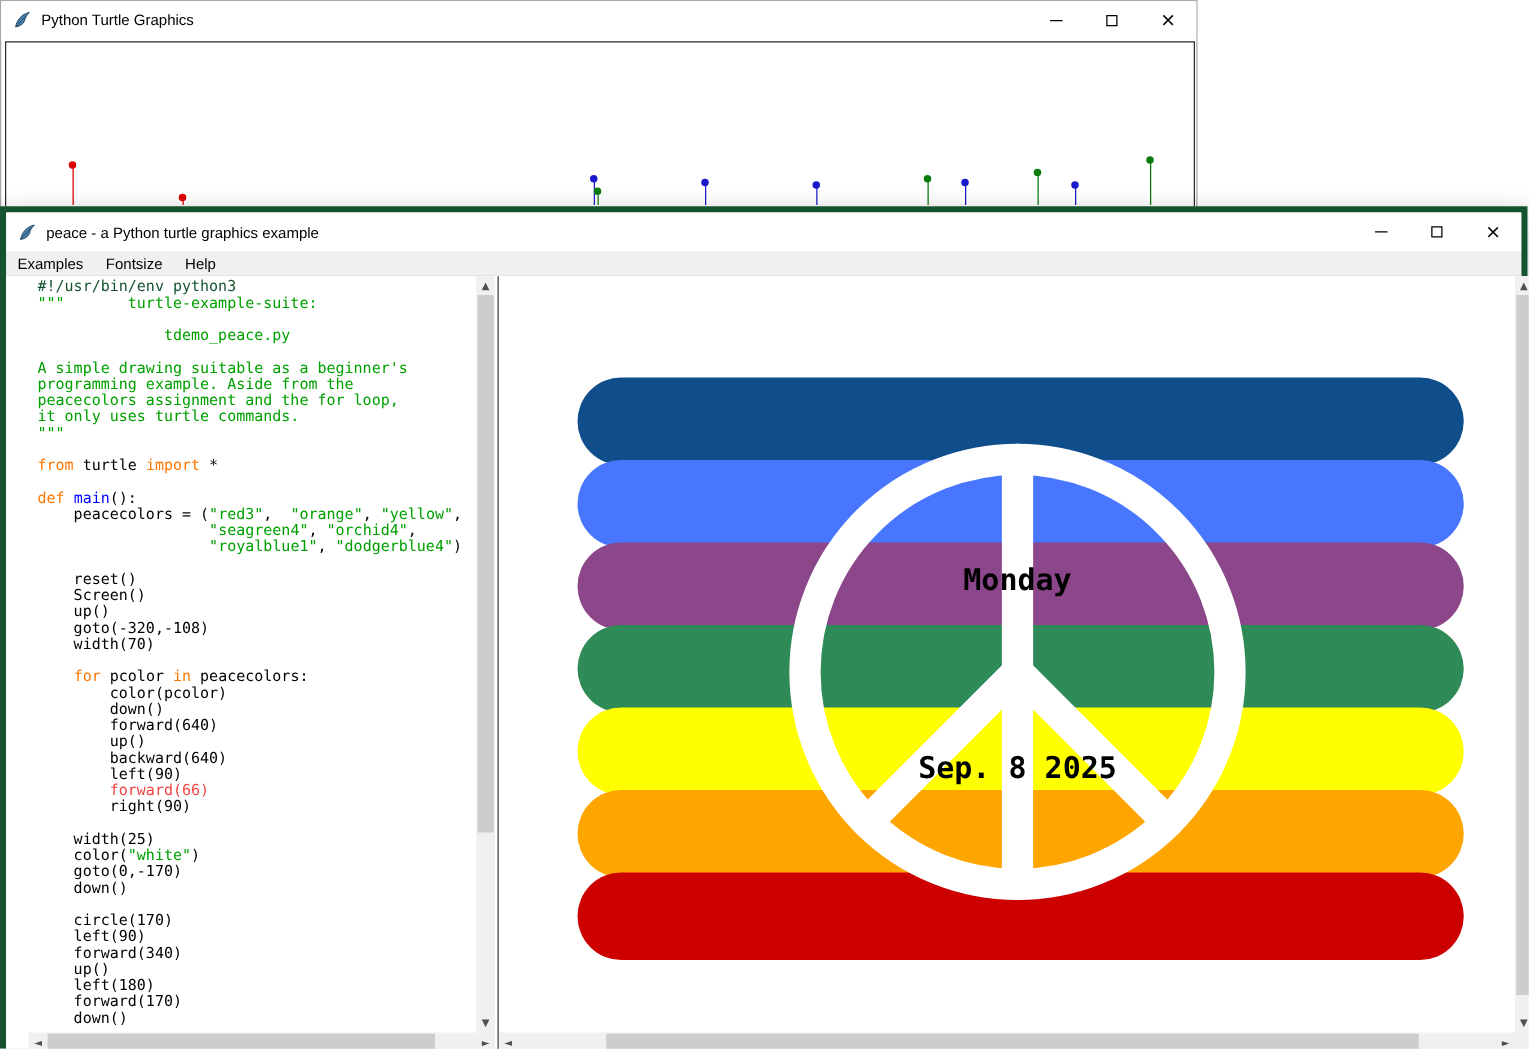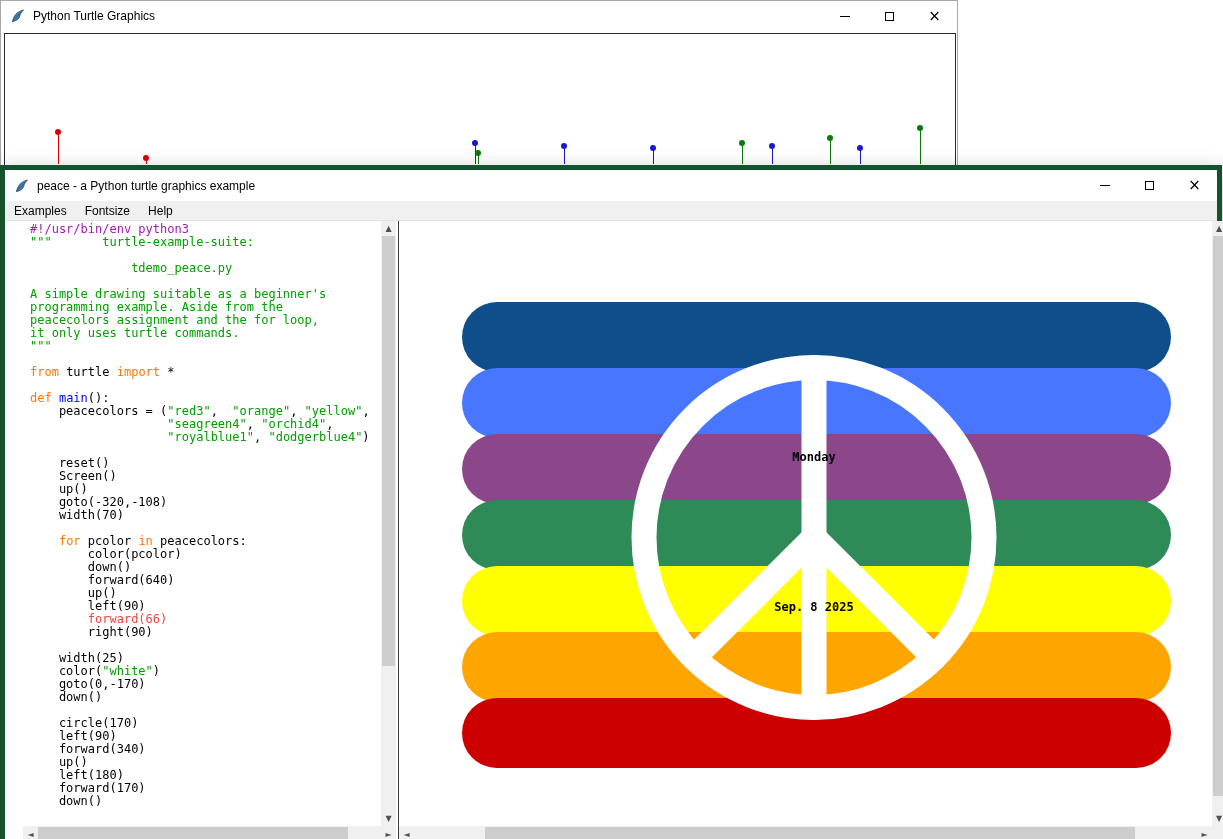--- a/index.html
+++ b/index.html
@@ -30,21 +30,21 @@
   .content{position:absolute;left:0;top:51px;width:1220px;height:622px;background:#fff}
   .code-pane{position:absolute;left:0;top:0;width:393px;height:622px;background:#fff}
   #code-text{position:absolute;left:25px;top:2px;width:338px;height:603px;overflow:hidden;
              font-family:"DejaVu Sans Mono","Liberation Mono",monospace;font-size:12px;line-height:13px}
   .code-line{height:13px;white-space:pre}
   .canvas-pane{position:absolute;left:393px;top:0;width:827px;height:622px;border-left:1px solid #3c3c3c;
                background:#fff;overflow:hidden}
   .stripe{position:absolute;left:63px;width:709px;height:70px;border-radius:35px}
   .peace-svg{position:absolute;left:0;top:0}
   .canvas-label{position:absolute;width:260px;text-align:center;color:#000;
-                font-family:"DejaVu Sans Mono","Liberation Mono",monospace;font-weight:bold;font-size:12px}
+                font-family:"DejaVu Sans Mono","Liberation Mono",monospace;font-weight:bold;font-size:24px}
   #label-day{left:285px;top:229px}
   #label-date{left:285px;top:379px}
   
   .sb{position:absolute;background:#f0f0f0}
   .sb-btn{position:absolute;color:#505050;font-size:8px;display:flex;align-items:center;justify-content:center;
           font-family:"DejaVu Sans",sans-serif}
   .sb-thumb{position:absolute;background:#cdcdcd}
   #code-vsb{left:376px;top:0;width:15px;height:605px}
   #code-vsb .up{left:0;top:0;width:15px;height:15px}
   #code-vsb .down{left:0;bottom:0;width:15px;height:15px}
@@ -140,21 +140,21 @@
     <div class="menubar">
       <span class="menu-item">Examples</span>
       <span class="menu-item">Fontsize</span>
       <span class="menu-item">Help</span>
     </div>
 
     <div class="content">
 
       <div class="code-pane">
         <div id="code-text">
-            <div class="code-line"><span style="color: #a21caf;">#!/usr/bin/env python3</span></div>
+            <div class="code-line"><span style="color: #14532d;">#!/usr/bin/env python3</span></div>
             <div class="code-line"><span style="color: rgb(0, 160, 0);">"""       turtle-example-suite:</span></div>
             <div class="code-line"> </div>
             <div class="code-line"><span style="color: rgb(0, 160, 0);">              tdemo_peace.py</span></div>
             <div class="code-line"> </div>
             <div class="code-line"><span style="color: rgb(0, 160, 0);">A simple drawing suitable as a beginner's</span></div>
             <div class="code-line"><span style="color: rgb(0, 160, 0);">programming example. Aside from the</span></div>
             <div class="code-line"><span style="color: rgb(0, 160, 0);">peacecolors assignment and the for loop,</span></div>
             <div class="code-line"><span style="color: rgb(0, 160, 0);">it only uses turtle commands.</span></div>
             <div class="code-line"><span style="color: rgb(0, 160, 0);">"""</span></div>
             <div class="code-line"> </div>
@@ -169,20 +169,21 @@
             <div class="code-line"><span style="color: rgb(0, 0, 0);">    Screen()</span></div>
             <div class="code-line"><span style="color: rgb(0, 0, 0);">    up()</span></div>
             <div class="code-line"><span style="color: rgb(0, 0, 0);">    goto(-320,-108)</span></div>
             <div class="code-line"><span style="color: rgb(0, 0, 0);">    width(70)</span></div>
             <div class="code-line"> </div>
             <div class="code-line"><span style="color: rgb(0, 0, 0);">    </span><span style="color: rgb(255, 119, 0);">for</span><span style="color: rgb(0, 0, 0); text-align: center;"> pcolor </span><span style="color: rgb(255, 119, 0);">in</span><span style="color: rgb(0, 0, 0);"> peacecolors:</span></div>
             <div class="code-line"><span style="color: rgb(0, 0, 0);">        color(pcolor)</span></div>
             <div class="code-line"><span style="color: rgb(0, 0, 0);">        down()</span></div>
             <div class="code-line"><span style="color: rgb(0, 0, 0);">        forward(640)</span></div>
             <div class="code-line"><span style="color: rgb(0, 0, 0);">        up()</span></div>
+            <div class="code-line"><span style="color: rgb(0, 0, 0);">        backward(640)</span></div>
             <div class="code-line"><span style="color: rgb(0, 0, 0);">        left(90)</span></div>
             <div class="code-line"><span style="color: #ef4444;">        forward(66)</span></div>
             <div class="code-line"><span style="color: rgb(0, 0, 0);">        right(90)</span></div>
             <div class="code-line"> </div>
             <div class="code-line"><span style="color: rgb(0, 0, 0);">    width(25)</span></div>
             <div class="code-line"><span style="color: rgb(0, 0, 0);">    color(</span><span style="color: rgb(0, 160, 0);">"white"</span><span style="color: rgb(0, 0, 0);">)</span></div>
             <div class="code-line"><span style="color: rgb(0, 0, 0);">    goto(0,-170)</span></div>
             <div class="code-line"><span style="color: rgb(0, 0, 0);">    down()</span></div>
             <div class="code-line"> </div>
             <div class="code-line"><span style="color: rgb(0, 0, 0);">    circle(170)</span></div>

